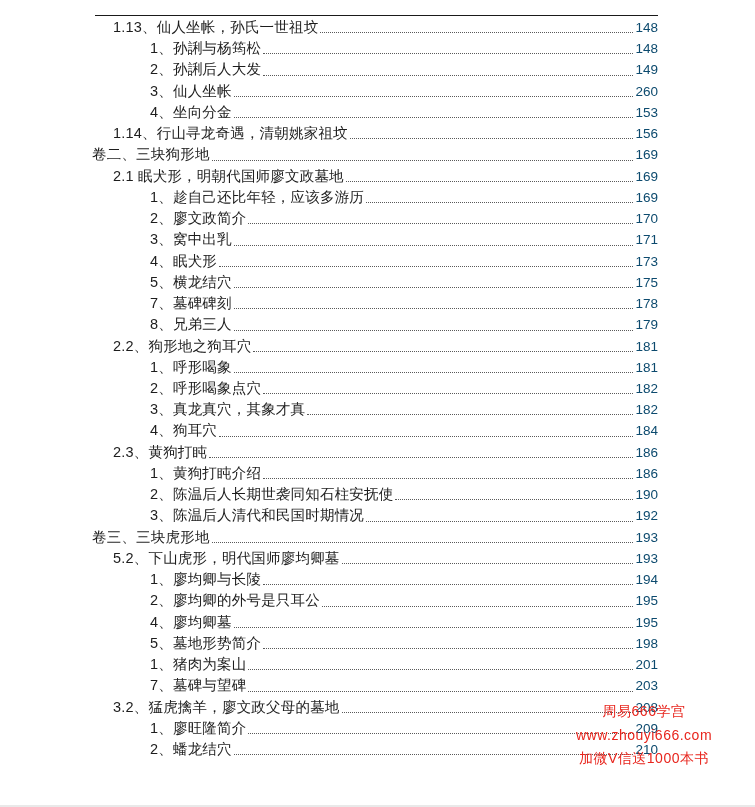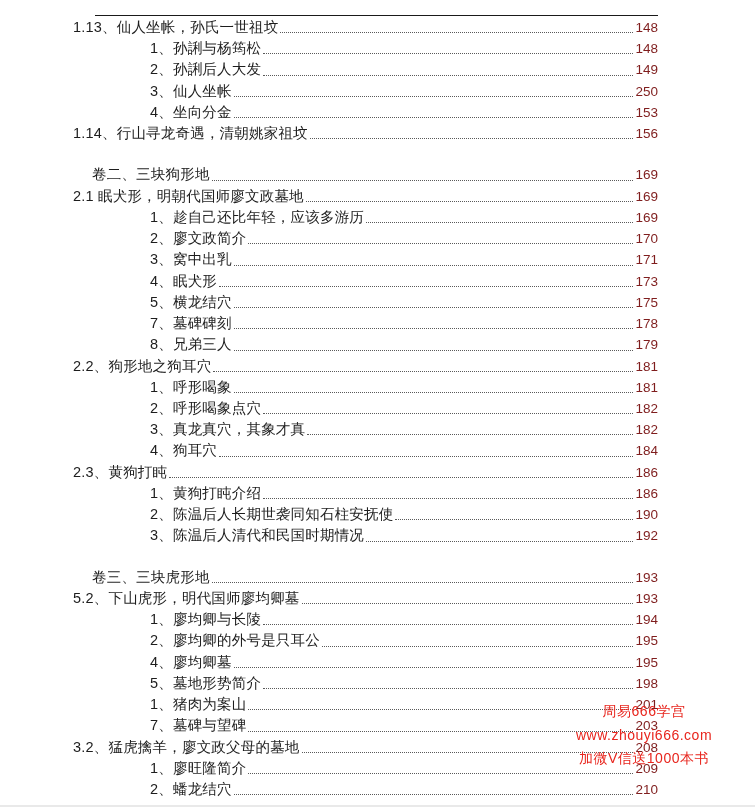--- a/index.html
+++ b/index.html
@@ -31,38 +31,38 @@
     display: flex;
     align-items: baseline;
     height: 21.24px;
     padding-right: 97px;
     box-sizing: border-box;
     color: #1d1d1d;
     font-size: 14.5px;
     line-height: 21.24px;
     white-space: nowrap;
   }
-  .toc-row.lvl1 { padding-left: 92px; margin-top: 20px; }
-  .toc-row.lvl2 { padding-left: 73px; }
+  .toc-row.lvl1 { padding-left: 92px; }
+  .toc-row.lvl2 { padding-left: 113px; }
   .toc-row.lvl3 { padding-left: 150px; }
 
   .toc-label { flex: 0 0 auto; letter-spacing: 0.2px; }
 
   .dot-leader {
     flex: 1 1 auto;
     min-width: 8px;
     align-self: flex-end;
     border-bottom: 1.6px dotted #5a5a5a;
     margin: 0 2px 5px 2px;
   }
 
   .toc-page {
     flex: 0 0 auto;
     font-size: 13.5px;
-    color: #7f1d1d;
+    color: #0c4a6e;
   }
 
   .watermark {
     position: absolute;
     top: 700px;
     right: 6px;
     width: 210px;
     text-align: center;
     font-weight: normal;
     font-size: 14px;
@@ -100,21 +100,21 @@
     <span class="toc-page">148</span>
   </div>
     <div class="toc-row lvl3">
     <span class="toc-label">2、孙誗后人大发</span>
     <span class="dot-leader"></span>
     <span class="toc-page">149</span>
   </div>
     <div class="toc-row lvl3">
     <span class="toc-label">3、仙人坐帐</span>
     <span class="dot-leader"></span>
-    <span class="toc-page">250</span>
+    <span class="toc-page">260</span>
   </div>
     <div class="toc-row lvl3">
     <span class="toc-label">4、坐向分金</span>
     <span class="dot-leader"></span>
     <span class="toc-page">153</span>
   </div>
     <div class="toc-row lvl2">
     <span class="toc-label">1.14、行山寻龙奇遇，清朝姚家祖坟</span>
     <span class="dot-leader"></span>
     <span class="toc-page">156</span>

